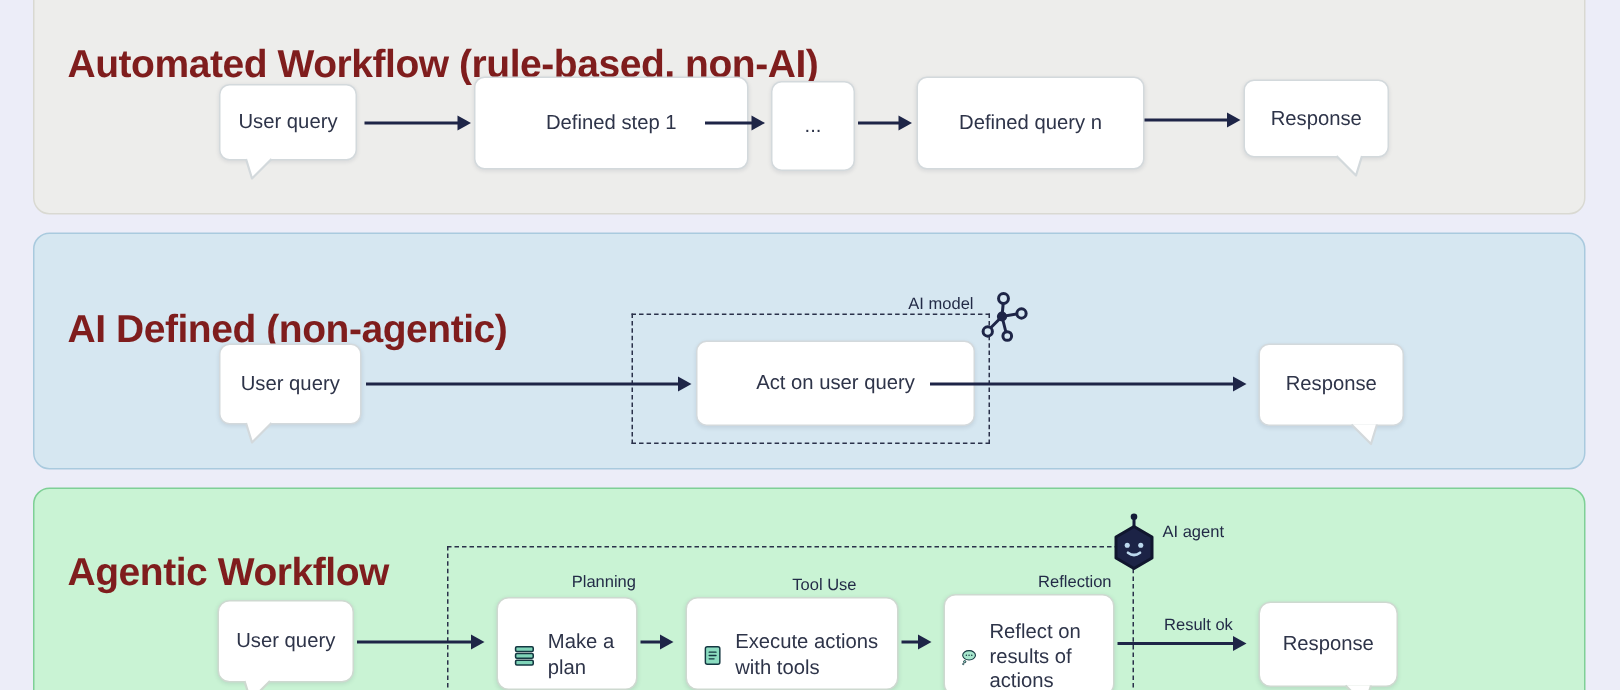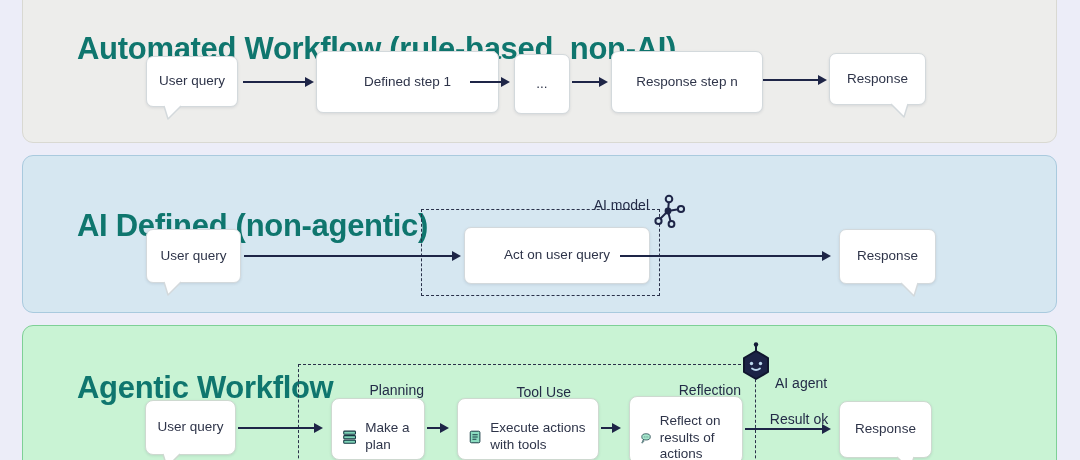--- a/index.html
+++ b/index.html
@@ -4,40 +4,40 @@
 <style>
   html,body{margin:0;padding:0;}
   body{font-family:"Liberation Sans","DejaVu Sans",sans-serif;}
   #screen{position:relative;width:1080px;height:460px;background:#ecedf8;overflow:hidden;}
 
   .panel{position:absolute;left:22px;width:1035px;border-radius:11px;box-sizing:border-box;}
   .panel-auto{top:-14px;height:157px;background:#ededeb;border:1.5px solid #d9d9d2;}
   .panel-ai{top:155px;height:158px;background:#d6e7f1;border:1.5px solid #a9cade;}
   .panel-agentic{top:325px;height:170px;background:#c9f3d4;border:1.5px solid #7ed096;}
 
-  .panel-title{position:absolute;left:22px;font-size:31px;font-weight:700;color:#0f766e;letter-spacing:-0.3px;white-space:nowrap;margin-left:32px;}
+  .panel-title{position:absolute;left:22px;font-size:26px;font-weight:700;color:#7f1d1d;letter-spacing:-0.3px;white-space:nowrap;}
 
   .node{position:absolute;background:#fff;border:1.5px solid #d3d9dc;border-radius:7px;
         box-shadow:0 1px 3px rgba(20,30,60,.10);display:flex;align-items:center;justify-content:center;
         font-size:13.5px;color:#2e3449;text-align:center;box-sizing:border-box;z-index:2;line-height:1.25;}
   .panel-agentic .node{border-color:#ced9d0;border-radius:8px;}
   .node.icon-node{justify-content:flex-start;text-align:left;padding:16px 8px 0 10px;gap:8px;}
 
   .bubble{overflow:visible;text-align:center;}
   .tail{position:absolute;bottom:-14px;z-index:3;}
   .tail-left{left:13px;}
   .tail-right{right:13px;}
 
   .arrow{position:absolute;height:2px;background:#1e2547;z-index:4;}
   .arrow::after{content:"";position:absolute;right:-8px;top:-4px;width:0;height:0;
     border-left:9px solid #1e2547;border-top:5px solid transparent;border-bottom:5px solid transparent;}
 
   .dashed-frame{position:absolute;border:1.6px dashed #2a314a;z-index:1;box-sizing:border-box;}
 
-  .small-label{position:absolute;font-size:14px;color:#232b47;z-index:5;white-space:nowrap;}
+  .small-label{position:absolute;font-size:11px;color:#232b47;z-index:5;white-space:nowrap;}
   .right-align{text-align:right;}
   .center-align{text-align:center;}
 
   .float-icon{position:absolute;z-index:6;}
 </style>
 </head>
 <body>
 
 <div id="screen">
 
@@ -56,21 +56,21 @@
       <span>Defined step 1</span>
     </div>
     <div class="arrow" style="left:447px;top:94px;width:32px;"></div>
 
     <div class="node" style="left:491px;top:67px;width:56px;height:60px;">
       <span>...</span>
     </div>
     <div class="arrow" style="left:549px;top:94px;width:28px;"></div>
 
     <div class="node" style="left:588px;top:64px;width:152px;height:62px;">
-      <span>Response step n</span>
+      <span>Defined query n</span>
     </div>
     <div class="arrow" style="left:740px;top:92px;width:56px;"></div>
 
     <div class="node bubble" style="left:806px;top:66px;width:97px;height:52px;">
       <span>Response</span>
       <svg class="tail tail-right" width="24" height="16" viewBox="0 -2 24 14">
         <path d="M3 -1 L16 12 L20 -1" fill="#fff" stroke="#d3d9dc" stroke-width="1.5" stroke-linejoin="round"></path>
       </svg>
     </div>
   </section>
@@ -123,21 +123,21 @@
     <div class="dashed-frame" style="left:275px;top:38px;width:458px;height:140px;"></div>
 
     <svg class="float-icon" style="left:713px;top:15px;" width="40" height="46" viewBox="0 0 40 46">
       <line x1="20" y1="4" x2="20" y2="11" stroke="#141b38" stroke-width="2"></line>
       <circle cx="20" cy="3.5" r="2.2" fill="#141b38"></circle>
       <polygon points="20,10 32,17 32,31 20,38 8,31 8,17" fill="#1c2346" stroke="#10162e" stroke-width="2" stroke-linejoin="round"></polygon>
       <circle cx="15.5" cy="22.5" r="1.7" fill="#bcd8ee"></circle>
       <circle cx="24.5" cy="22.5" r="1.7" fill="#bcd8ee"></circle>
       <path d="M16 27.5 Q20 30.5 24 27.5" stroke="#bcd8ee" stroke-width="1.8" fill="none" stroke-linecap="round"></path>
     </svg>
-    <div class="small-label" style="left:752px;top:23px;margin-top:26px;">AI agent</div>
+    <div class="small-label" style="left:752px;top:23px;">AI agent</div>
 
     <div class="small-label right-align" style="left:301px;top:56px;width:100px;">Planning</div>
     <div class="small-label right-align" style="left:448px;top:58px;width:100px;">Tool Use</div>
     <div class="small-label right-align" style="left:618px;top:56px;width:100px;">Reflection</div>
 
     <div class="node bubble" style="left:122px;top:74px;width:91px;height:55px;">
       <span>User query</span>
       <svg class="tail tail-left" width="24" height="16" viewBox="0 -2 24 14">
         <path d="M4 -1 L8 12 L21 -1" fill="#fff" stroke="#ced9d0" stroke-width="1.5" stroke-linejoin="round"></path>
       </svg>

